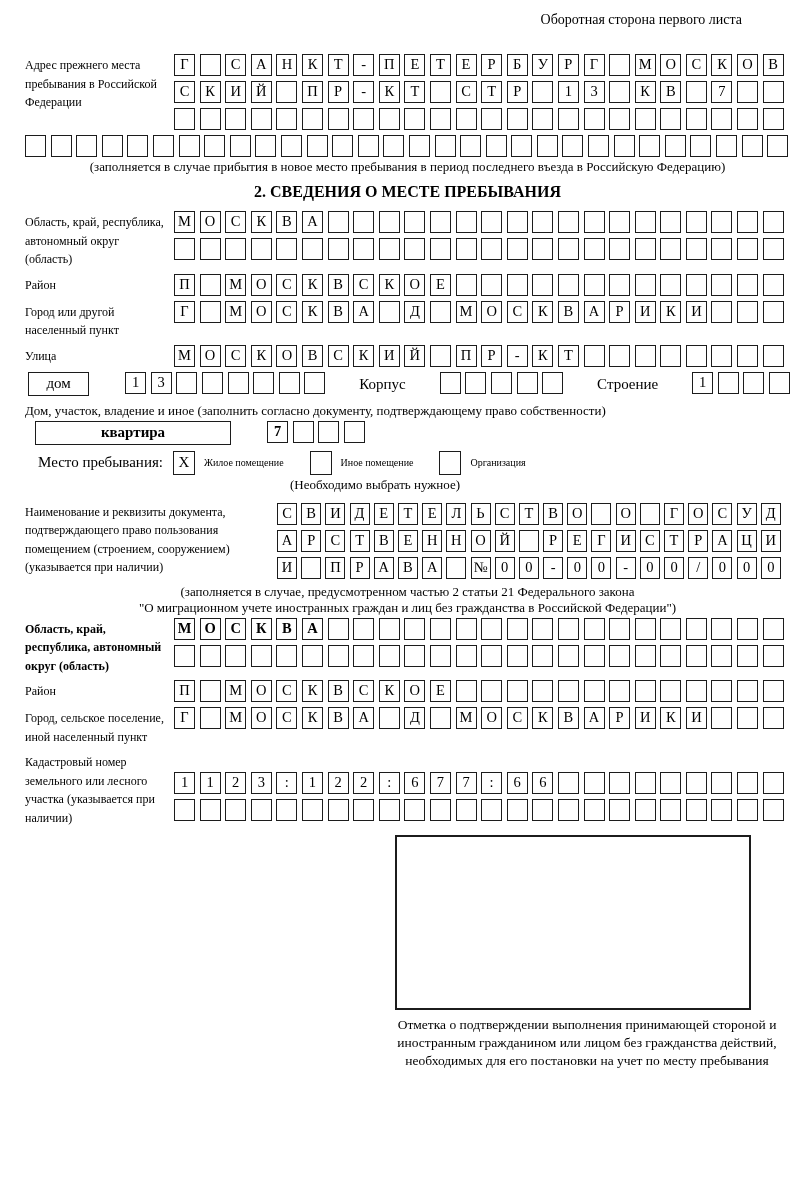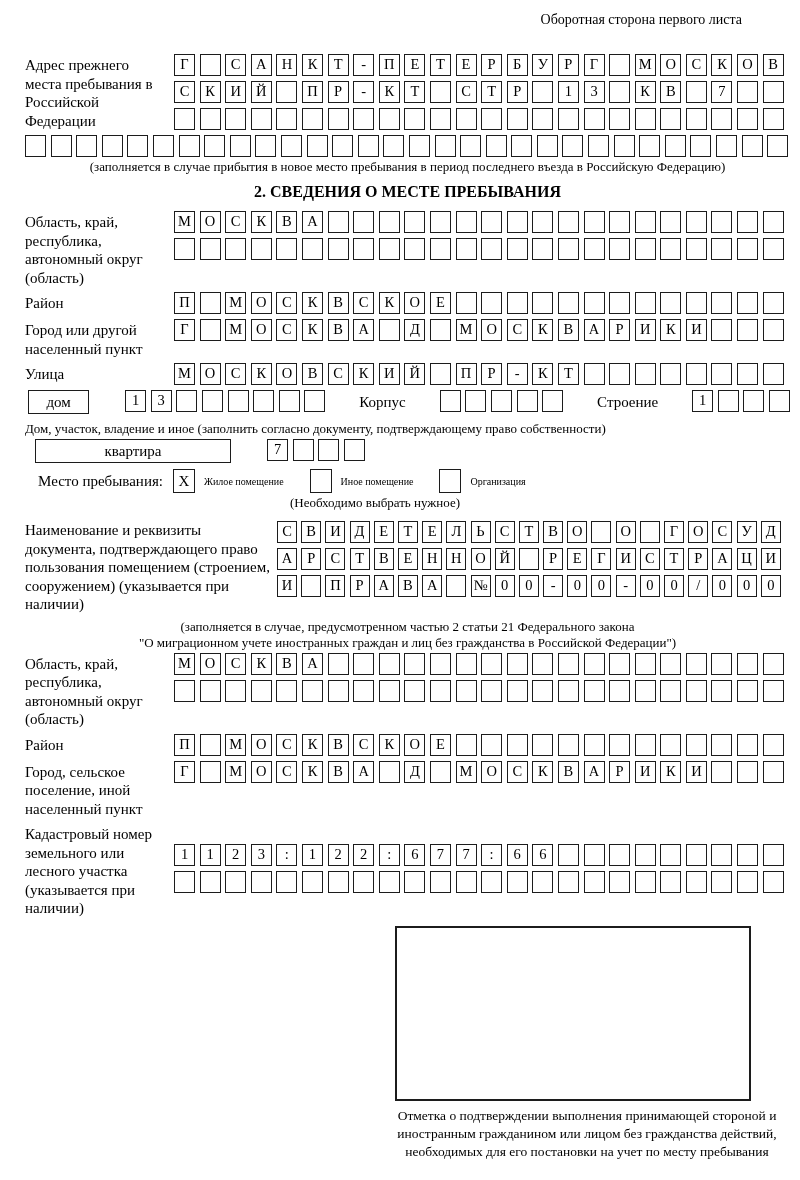--- a/index.html
+++ b/index.html
@@ -9,21 +9,21 @@
     width:800px; height:1180px;
     background:#fff;
     color:#000;
     font-family:"Liberation Serif", serif;
     padding:12px 10px 0 25px;
     overflow:hidden;
   }
   .header-note { text-align:right; padding-right:48px; font-size:14px; margin-bottom:26px; }
 
   .field { display:flex; align-items:flex-start; margin-bottom:5px; }
-  .flabel { flex:0 0 149px; font-size:15px; line-height:18.5px; padding-top:2px; padding-right:6px; }
+  .flabel { flex:0 0 149px; font-size:12px; line-height:18.5px; padding-top:2px; padding-right:6px; }
   .flabel.wide { flex:0 0 252px; }
 
   .rows { flex:1 1 auto; }
   .cells { display:flex; gap:4.6px; margin-bottom:5px; --w:21px; }
   .cells:last-child { margin-bottom:0; }
   .cell {
     flex:0 0 var(--w); width:var(--w); height:22px;
     border:1.7px solid #1c1c1c;
     text-align:center; font-size:14.5px; line-height:19px;
     font-family:"Liberation Serif", serif;
@@ -62,21 +62,21 @@
   .stamp-box {
     width:356px; height:175px;
     border:2px solid #1c1c1c;
     margin:8px 0 6px 370px;
   }
   .stamp-caption {
     width:420px; margin-left:352px;
     text-align:center; font-size:13.5px; line-height:18px;
   }
   .mb2 { margin-bottom:2px; }
-  .mt4 { margin-top:0; }
+  .mt4 { margin-top:0;font-weight:bold; }
 </style>
 </head>
 <body>
 
 <div class="page">
 
   <div class="header-note">Оборотная сторона первого листа</div>
 
   <div class="field">
     <div class="flabel">Адрес прежнего места пребывания в Российской Федерации</div>

